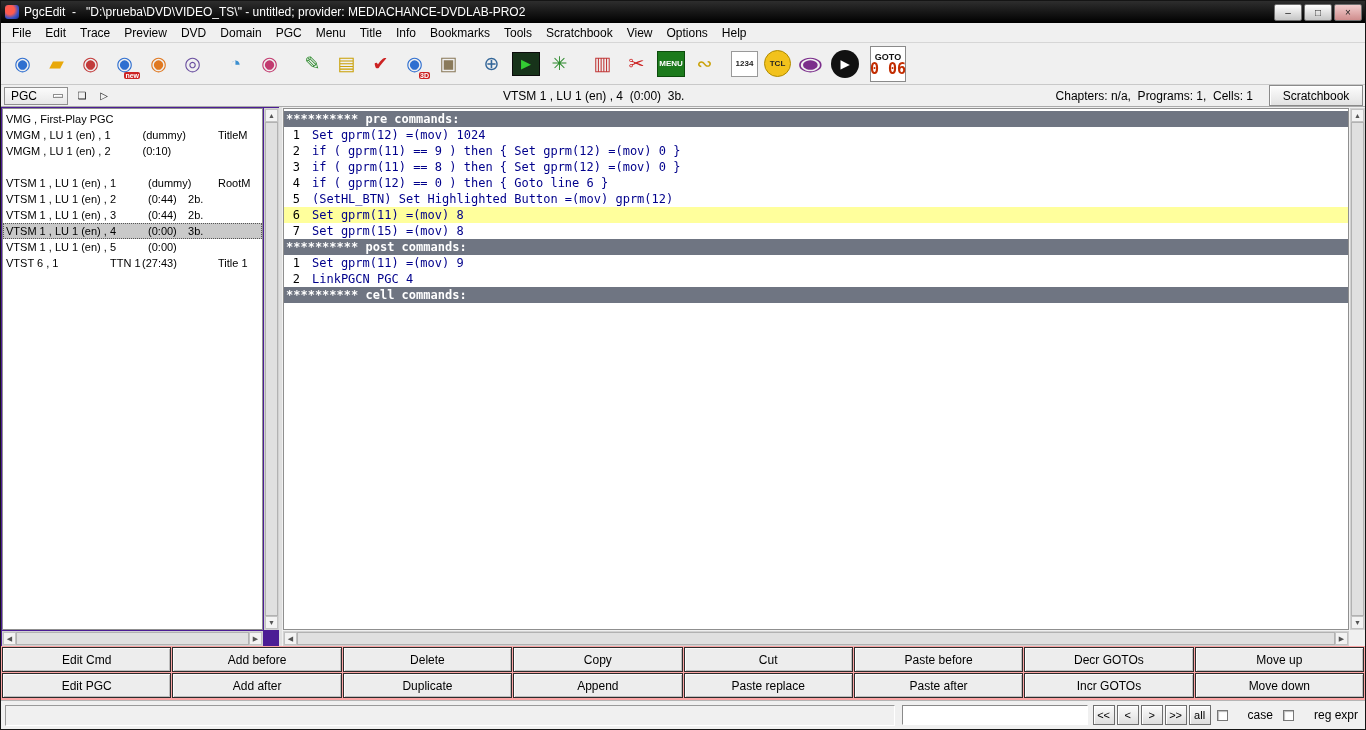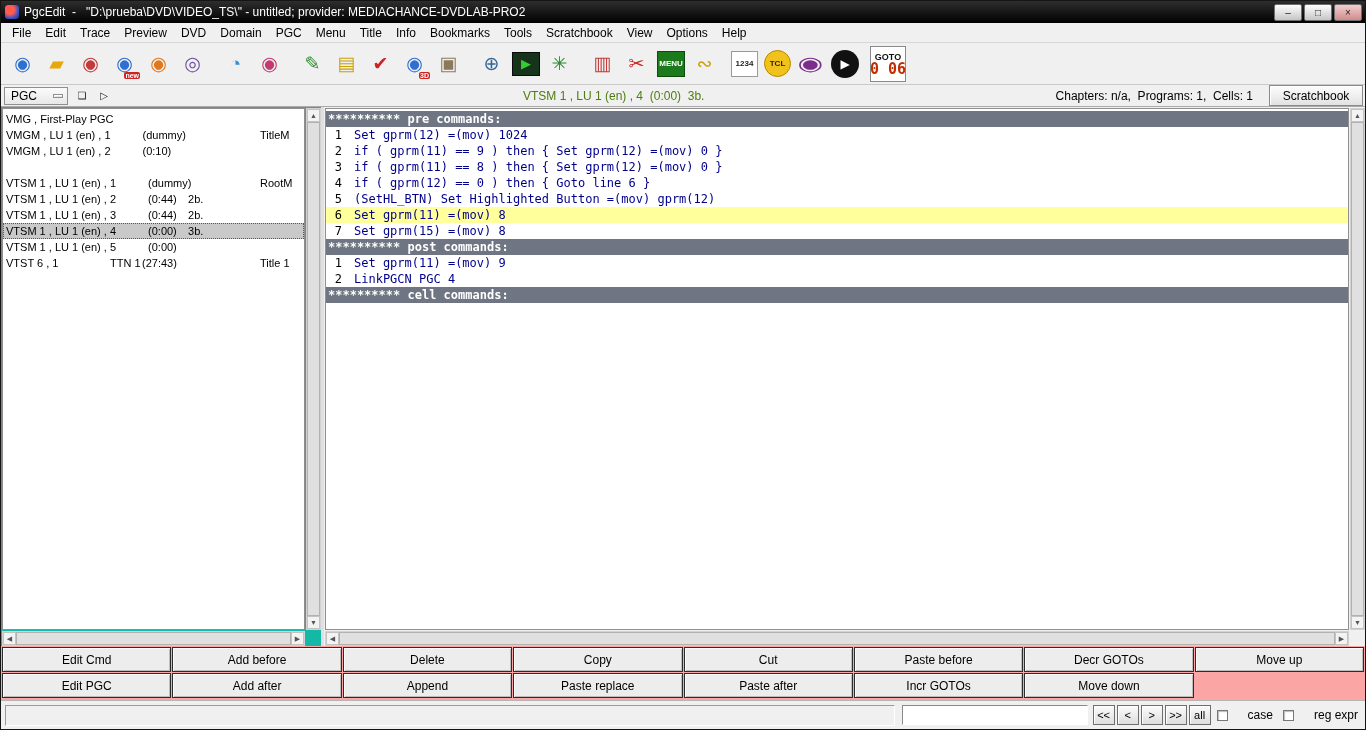--- a/index.html
+++ b/index.html
@@ -57,30 +57,30 @@
 
   
   .pgcbar { height:22px; flex:none; background:#f0f0f0; border-bottom:1px solid #ababab;
     display:flex; align-items:center; font-size:12px; position:relative; }
   .pgc-select { width:64px; height:18px; margin-left:3px; border:1px solid #8f8f8f;
     background:linear-gradient(#fbfbfb,#e8e8e8); display:flex; align-items:center; padding-left:6px; }
   .sel-ind { width:10px; height:4px; margin-left:auto; margin-right:4px; background:#e6e6e6;
     border:1px solid #8f8f8f; box-shadow:inset 1px 1px 0 #fff; }
   .mini-btn { width:16px; height:16px; margin-left:6px; display:flex; align-items:center;
     justify-content:center; font-size:10px; color:#222; }
-  .current-pgc { position:absolute; left:522px; top:4px; white-space:pre; color:#4d7c0f; }
+  .current-pgc { position:absolute; left:502px; top:4px; white-space:pre; color:#000000; }
   .pgc-stats { position:absolute; right:112px; top:4px; white-space:pre; color:#000; }
   .scratchbook-btn { position:absolute; right:2px; top:0; width:94px; height:21px;
     border:1px solid #8a8a8a; background:linear-gradient(#fdfdfd,#e2e2e2);
     display:flex; align-items:center; justify-content:center; font-size:12px;
     box-shadow:inset 1px 1px 0 #fff; }
 
   
   .main { flex:1; display:flex; background:#e9e9e9; position:relative; }
-  .left-panel { width:320px; flex:none; position:relative; background:#14b8a6; }
+  .left-panel { width:278px; flex:none; position:relative; background:#4c1d95; }
   .sash { width:3px; flex:none; background:#e0e0e0; }
   .right-panel { flex:1; position:relative; background:#f0f0f0; }
 
   .pgc-list { position:absolute; left:1px; top:1px; right:16px; bottom:16px;
     background:#fff; border:1px solid #8f8f8f; overflow:hidden; padding-top:2px;
     font-size:11px; }
   .pgc-row { display:flex; height:16px; line-height:16px; white-space:pre; padding-left:3px; }
   .pgc-row.selected { background:#c9c9c9; outline:1px dotted #555; outline-offset:-1px; }
   .c-name { min-width:104px; }
   .c-ttn  { min-width:32px; }
@@ -519,20 +519,21 @@
         <div class="bbtn" data-name="action-button">Copy</div>
         <div class="bbtn" data-name="action-button">Cut</div>
         <div class="bbtn" data-name="action-button">Paste before</div>
         <div class="bbtn" data-name="action-button">Decr GOTOs</div>
         <div class="bbtn" data-name="action-button">Move up</div>
       </div>
     <div class="btn-row" data-name="button-row-2">
 
     <div class="bbtn" data-name="action-button">Edit PGC</div>
         <div class="bbtn" data-name="action-button">Add after</div>
+        <div class="bbtn" data-name="action-button">Duplicate</div>
         <div class="bbtn" data-name="action-button">Append</div>
         <div class="bbtn" data-name="action-button">Paste replace</div>
         <div class="bbtn" data-name="action-button">Paste after</div>
         <div class="bbtn" data-name="action-button">Incr GOTOs</div>
         <div class="bbtn" data-name="action-button">Move down</div>
       </div>
   </div>
 
   <div class="statusbar" data-name="status-bar">
     <div class="status-msg-box" data-name="status-message">

